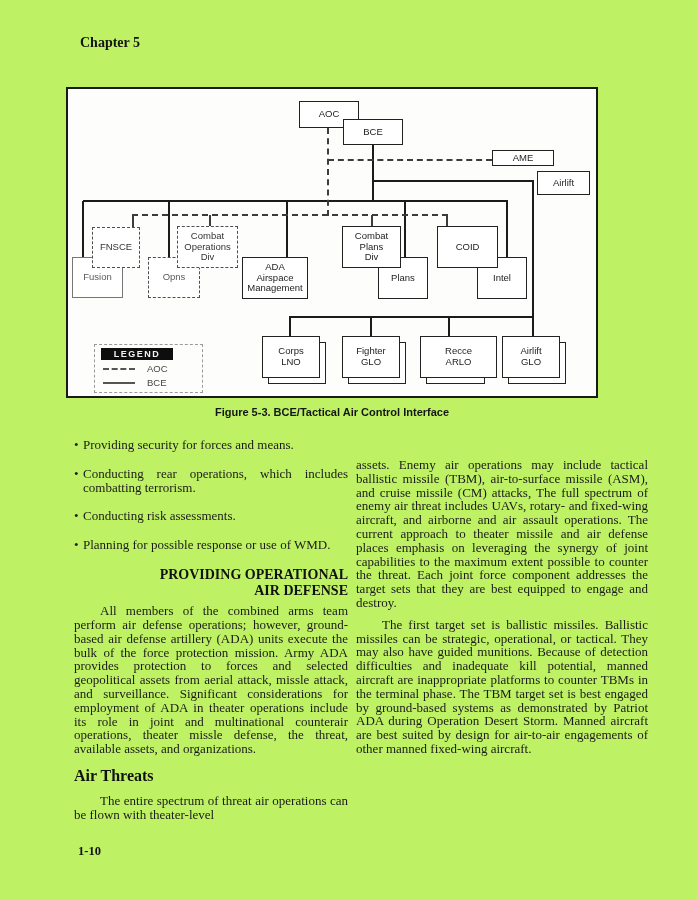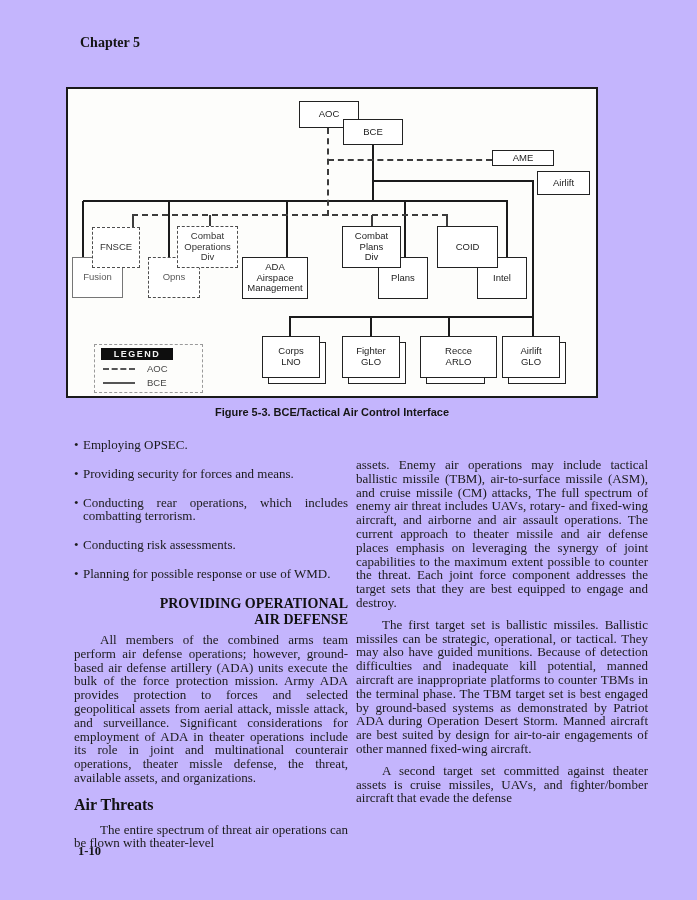--- a/index.html
+++ b/index.html
@@ -1,19 +1,19 @@
 <!DOCTYPE html>
 <html><head>
 <meta charset="utf-8">
 <style>
   * { box-sizing: border-box; margin: 0; padding: 0; }
   html,body { background:#e8e8e8; }
   .page {
     position: relative; width: 697px; height: 900px;
-    background: #c4b5fd; overflow: hidden;
+    background: #bef264; overflow: hidden;
     font-family: "Liberation Serif", serif; color:#1d1d1d;
   }
   .chapter { position:absolute; left:80px; top:36px; font:bold 14px/1 "Liberation Serif", serif; color:#141414; }
   
   .figure-border { position:absolute; left:66px; top:87px; width:532px; height:311px; border:2px solid #1a1a1a; background:#fdfdfb; }
   .dbox {
     position:absolute; background:#fff; border:1.6px solid #222;
     display:flex; align-items:center; justify-content:center; text-align:center;
     font:9.5px/1.12 "Liberation Sans", sans-serif; color:#1c1c1c; white-space:pre-line;
   }
@@ -122,33 +122,31 @@
     </div>
     <div class="legend-row" style="top:33px;">
       <div class="legend-swatch sw-solid"></div>
       <div class="legend-label">BCE</div>
     </div>
   </div>
 
   <div class="caption">Figure 5-3. BCE/Tactical Air Control Interface</div>
 
   <div class="col leftcol">
-    <div class="bullet">Employing OPSEC.</div>
     <div class="bullet">Providing security for forces and means.</div>
     <div class="bullet">Conducting rear operations, which includes combatting terrorism.</div>
     <div class="bullet">Conducting risk assessments.</div>
     <div class="bullet">Planning for possible response or use of WMD.</div>
     <div class="sec-head">PROVIDING OPERATIONAL
 AIR DEFENSE</div>
     <div class="para">All members of the combined arms team perform air defense operations; however, ground-based air defense artillery (ADA) units execute the bulk of the force protection mission. Army ADA provides protection to forces and selected geopolitical assets from aerial attack, missle attack, and surveillance. Significant considerations for employment of ADA in theater operations include its role in joint and multinational counterair operations, theater missle defense, the threat, available assets, and organizations.</div>
     <div class="subhead">Air Threats</div>
     <div class="para">The entire spectrum of threat air operations can be flown with theater-level</div>
   </div>
 
   <div class="col rightcol">
     <div class="para noindent" style="margin-bottom:8px;">assets. Enemy air operations may include tactical ballistic missile (TBM), air-to-surface missile (ASM), and cruise missile (CM) attacks, The full spectrum of enemy air threat includes UAVs, rotary- and fixed-wing aircraft, and airborne and air assault operations. The current approach to theater missile and air defense places emphasis on leveraging the synergy of joint capabilities to the maximum extent possible to counter the threat. Each joint force component addresses the target sets that they are best equipped to engage and destroy.</div>
     <div class="para" style="margin-bottom:8px;">The first target set is ballistic missiles. Ballistic missiles can be strategic, operational, or tactical. They may also have guided munitions. Because of detection difficulties and inadequate kill potential, manned aircraft are inappropriate platforms to counter TBMs in the terminal phase. The TBM target set is best engaged by ground-based systems as demonstrated by Patriot ADA during Operation Desert Storm. Manned aircraft are best suited by design for air-to-air engagements of other manned fixed-wing aircraft.</div>
-    <div class="para">A second target set committed against theater assets is cruise missiles, UAVs, and fighter/bomber aircraft that evade the defense</div>
   </div>
 
   <div class="pagenum">1-10</div>
 
 </div>
 
 </body></html>

